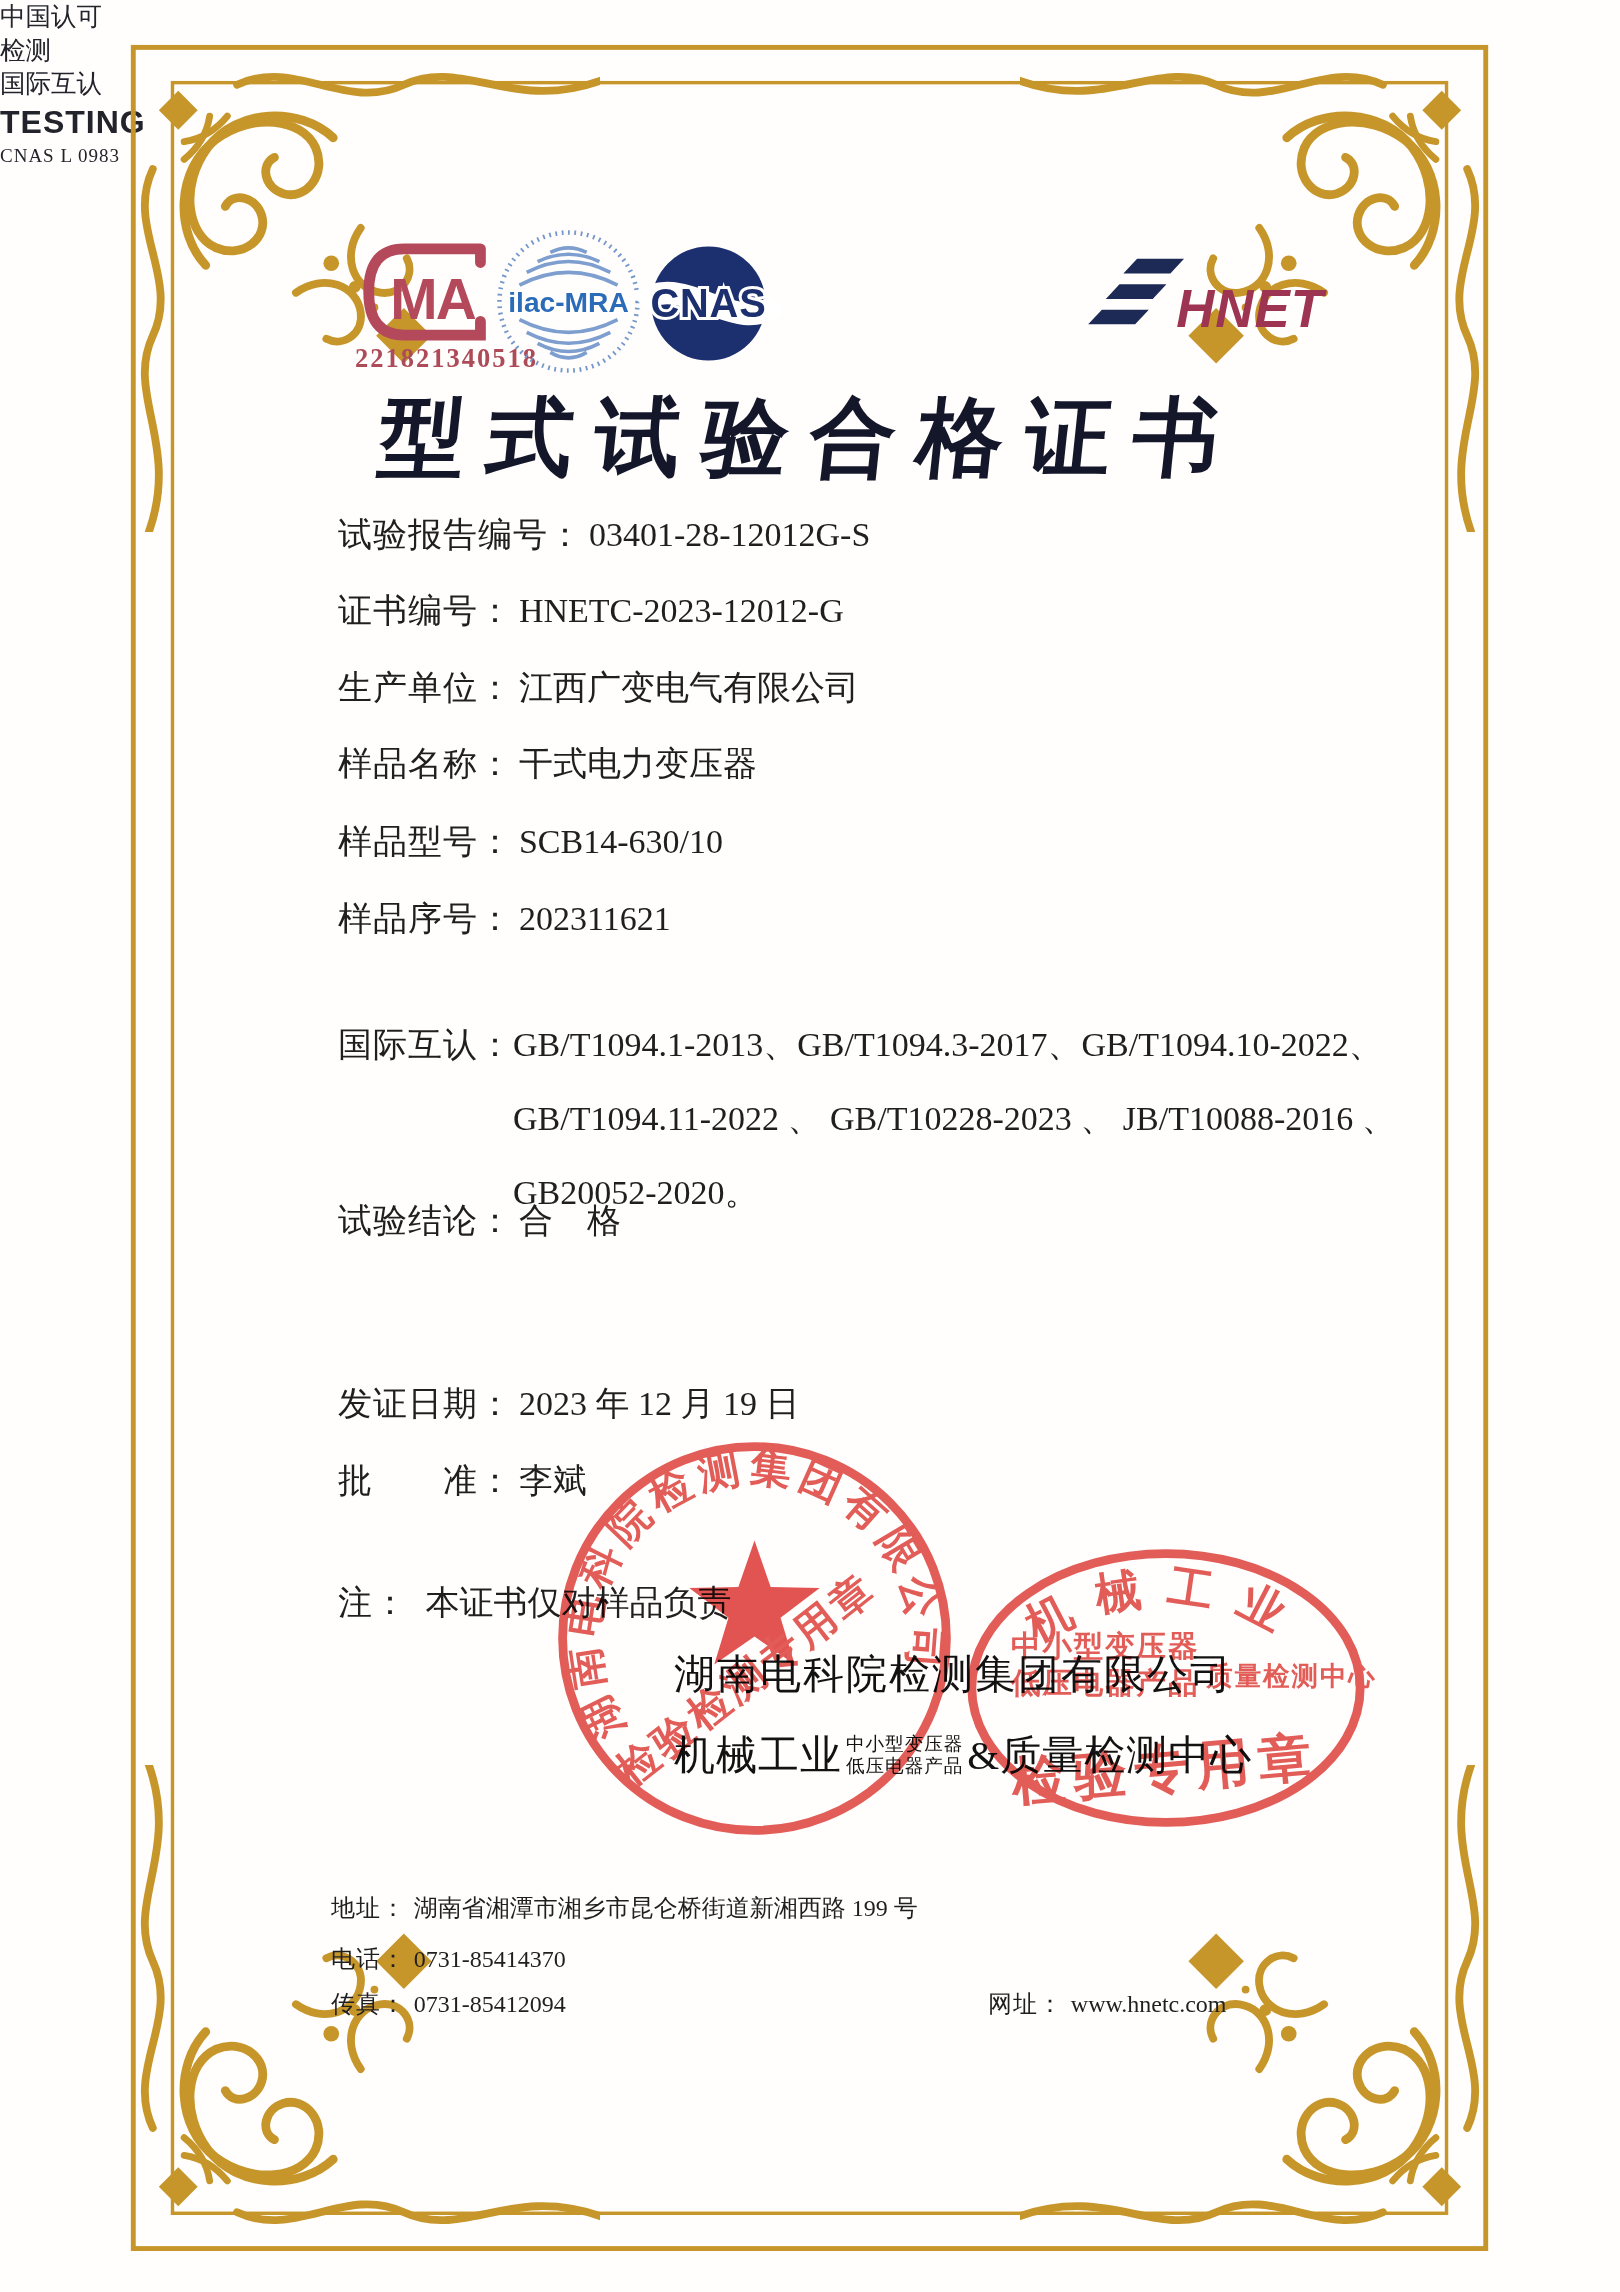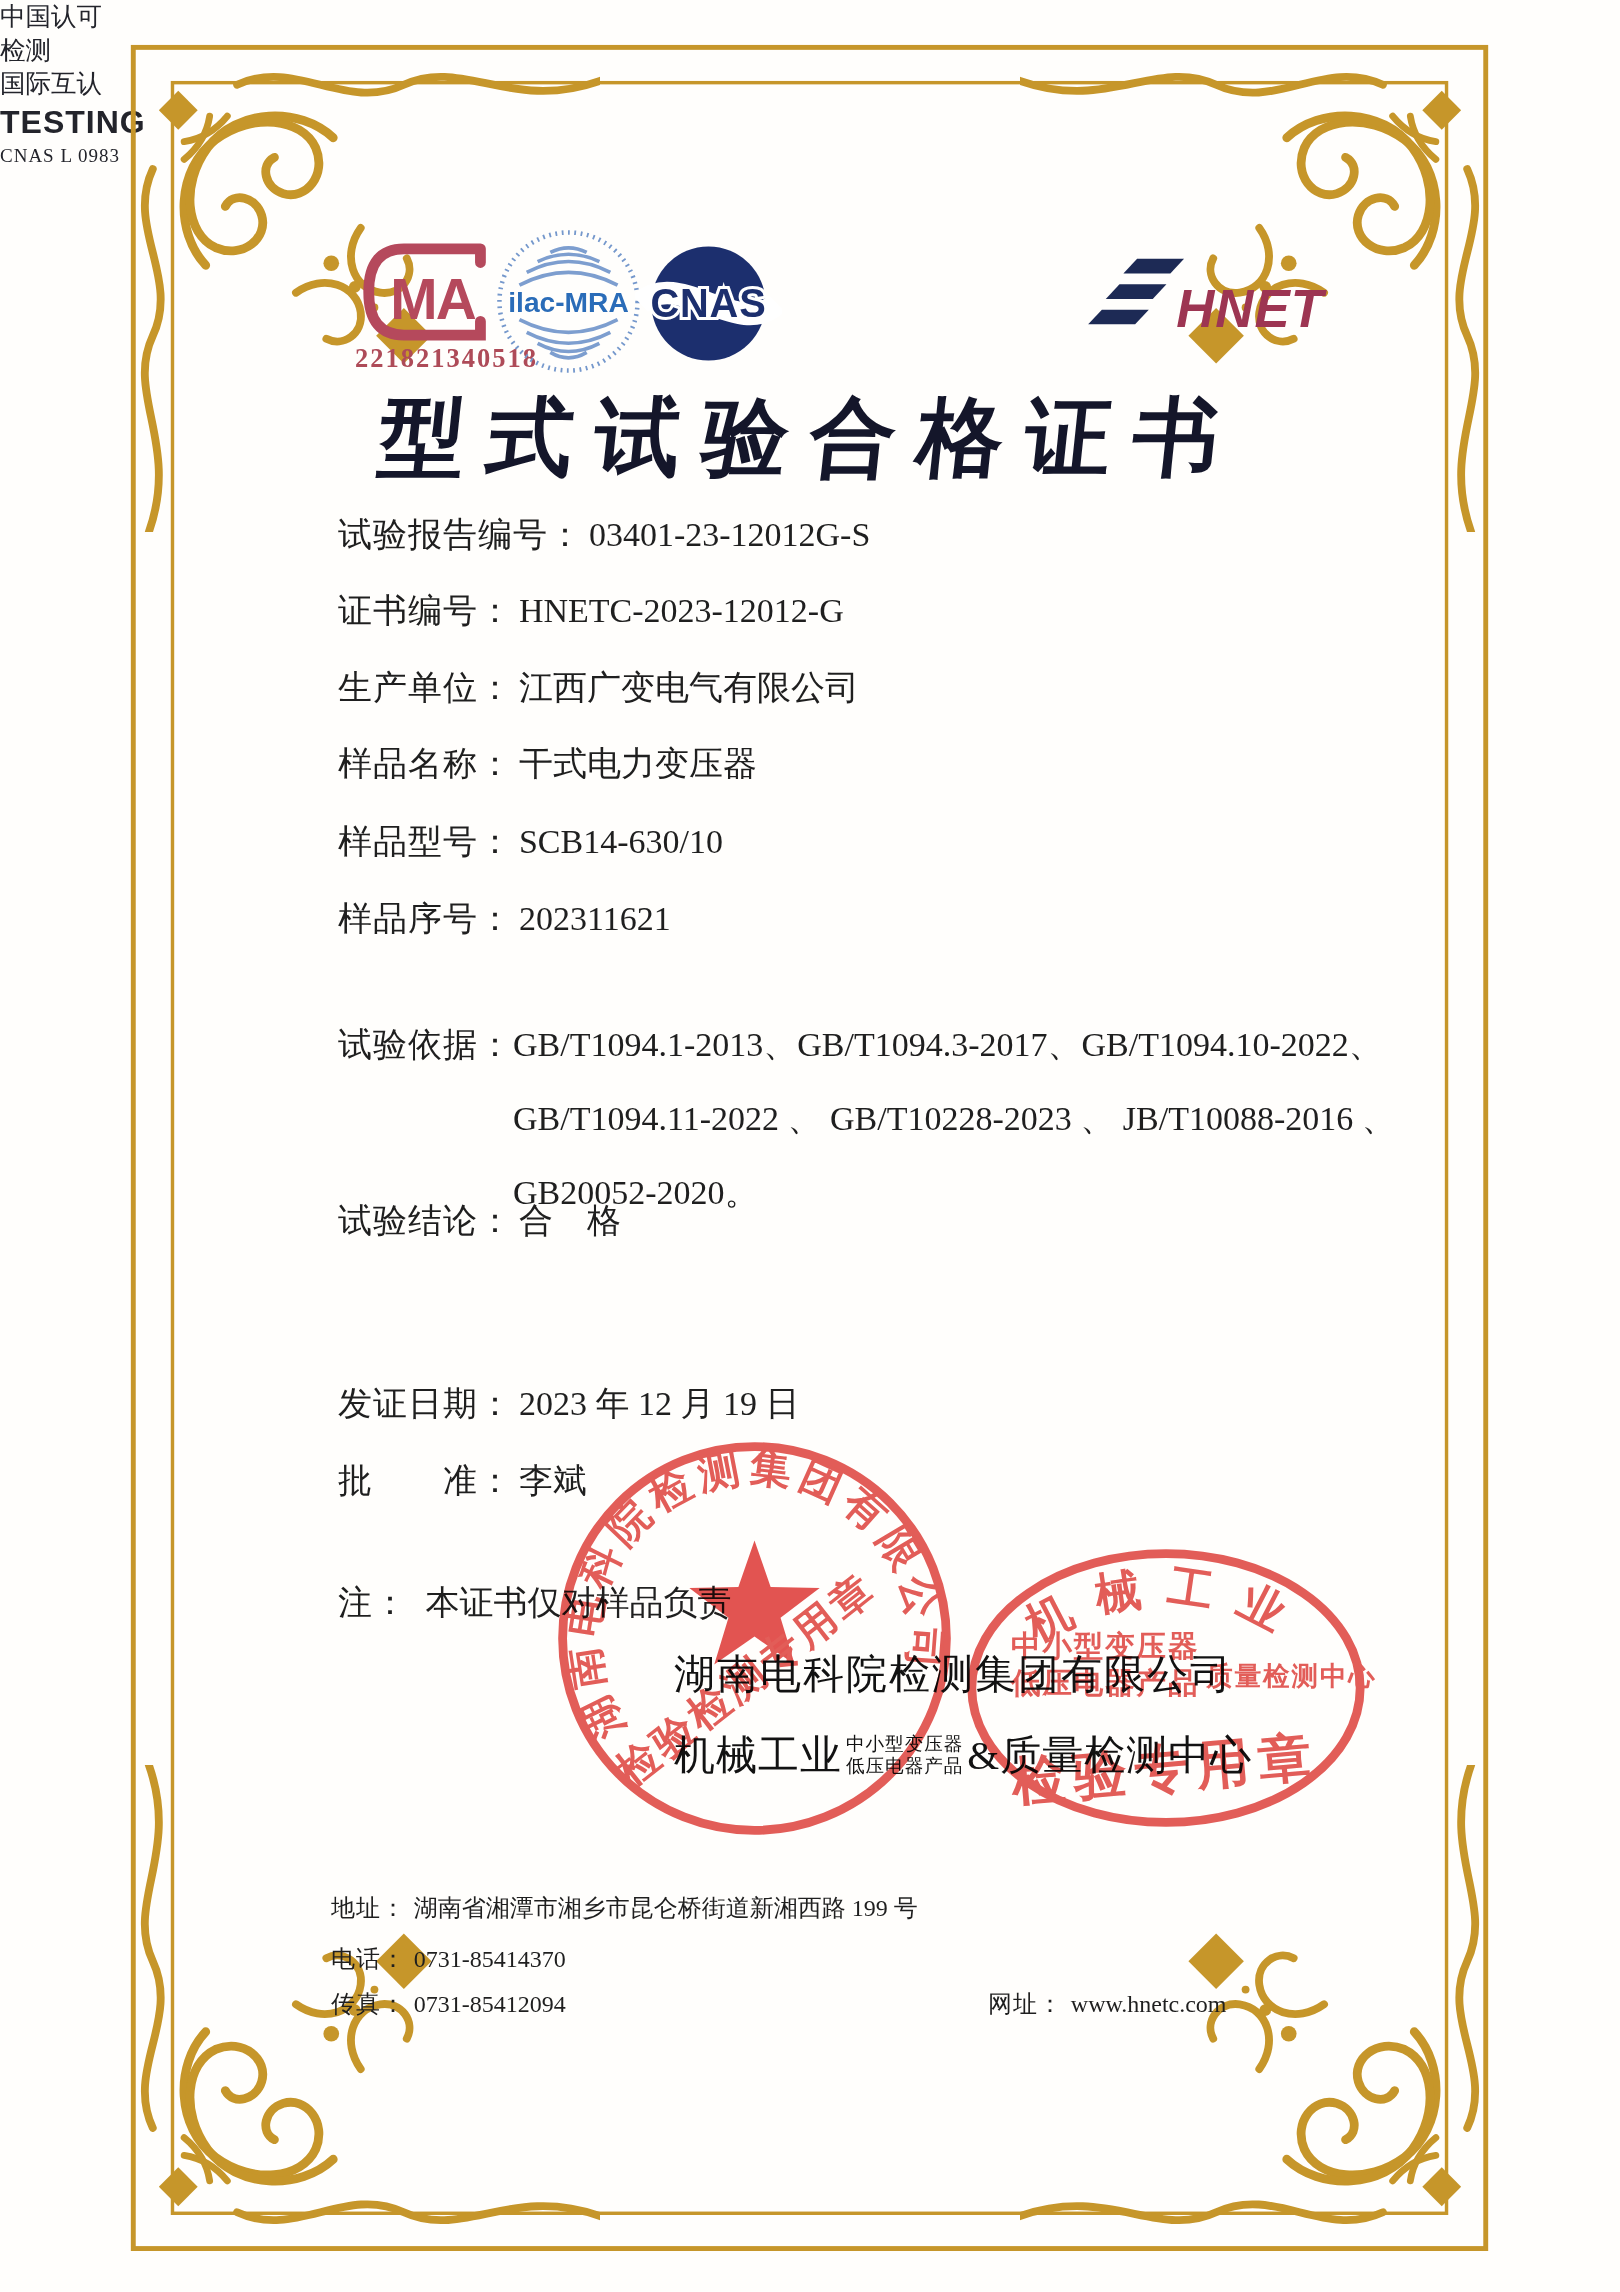--- a/index.html
+++ b/index.html
@@ -144,40 +144,40 @@
         <path d="M34,34 h48 l-14,15 h-48 z"></path>
         <path d="M16,60 h48 l-14,15 h-48 z"></path>
       </g>
       <text x="92" y="78" font-size="54" font-weight="800" font-style="italic" fill="#9d3552" font-family="Liberation Sans, sans-serif" letter-spacing="1">HNET</text>
     </svg>
   </div>
 
   <div class="title">型式试验合格证书</div>
 
   <div class="row" style="top:512px">
-    <span class="lbl">试验报告编号：</span><span class="val">03401-23-12012G-S</span>
+    <span class="lbl">试验报告编号：</span><span class="val">03401-28-12012G-S</span>
   </div>
   <div class="row" style="top:588px">
     <span class="lbl">证书编号：</span><span class="val">HNETC-2023-12012-G</span>
   </div>
   <div class="row" style="top:665px">
     <span class="lbl">生产单位：</span><span class="val">江西广变电气有限公司</span>
   </div>
   <div class="row" style="top:741px">
     <span class="lbl">样品名称：</span><span class="val">干式电力变压器</span>
   </div>
   <div class="row" style="top:819px">
     <span class="lbl">样品型号：</span><span class="val">SCB14-630/10</span>
   </div>
   <div class="row" style="top:896px">
     <span class="lbl">样品序号：</span><span class="val">202311621</span>
   </div>
 
   <div class="row basis" style="top:1008px">
-    <span class="lbl" style="line-height:74px">试验依据：</span>
+    <span class="lbl" style="line-height:74px">国际互认：</span>
     <span class="lines">
       <span>GB/T1094.1-2013、GB/T1094.3-2017、GB/T1094.10-2022、</span><br>
       <span>GB/T1094.11-2022 、 GB/T10228-2023 、 JB/T10088-2016 、</span><br>
       <span>GB20052-2020。</span>
     </span>
   </div>
 
   <div class="row" style="top:1198px">
     <span class="lbl">试验结论：</span><span class="val">合　格</span>
   </div>

